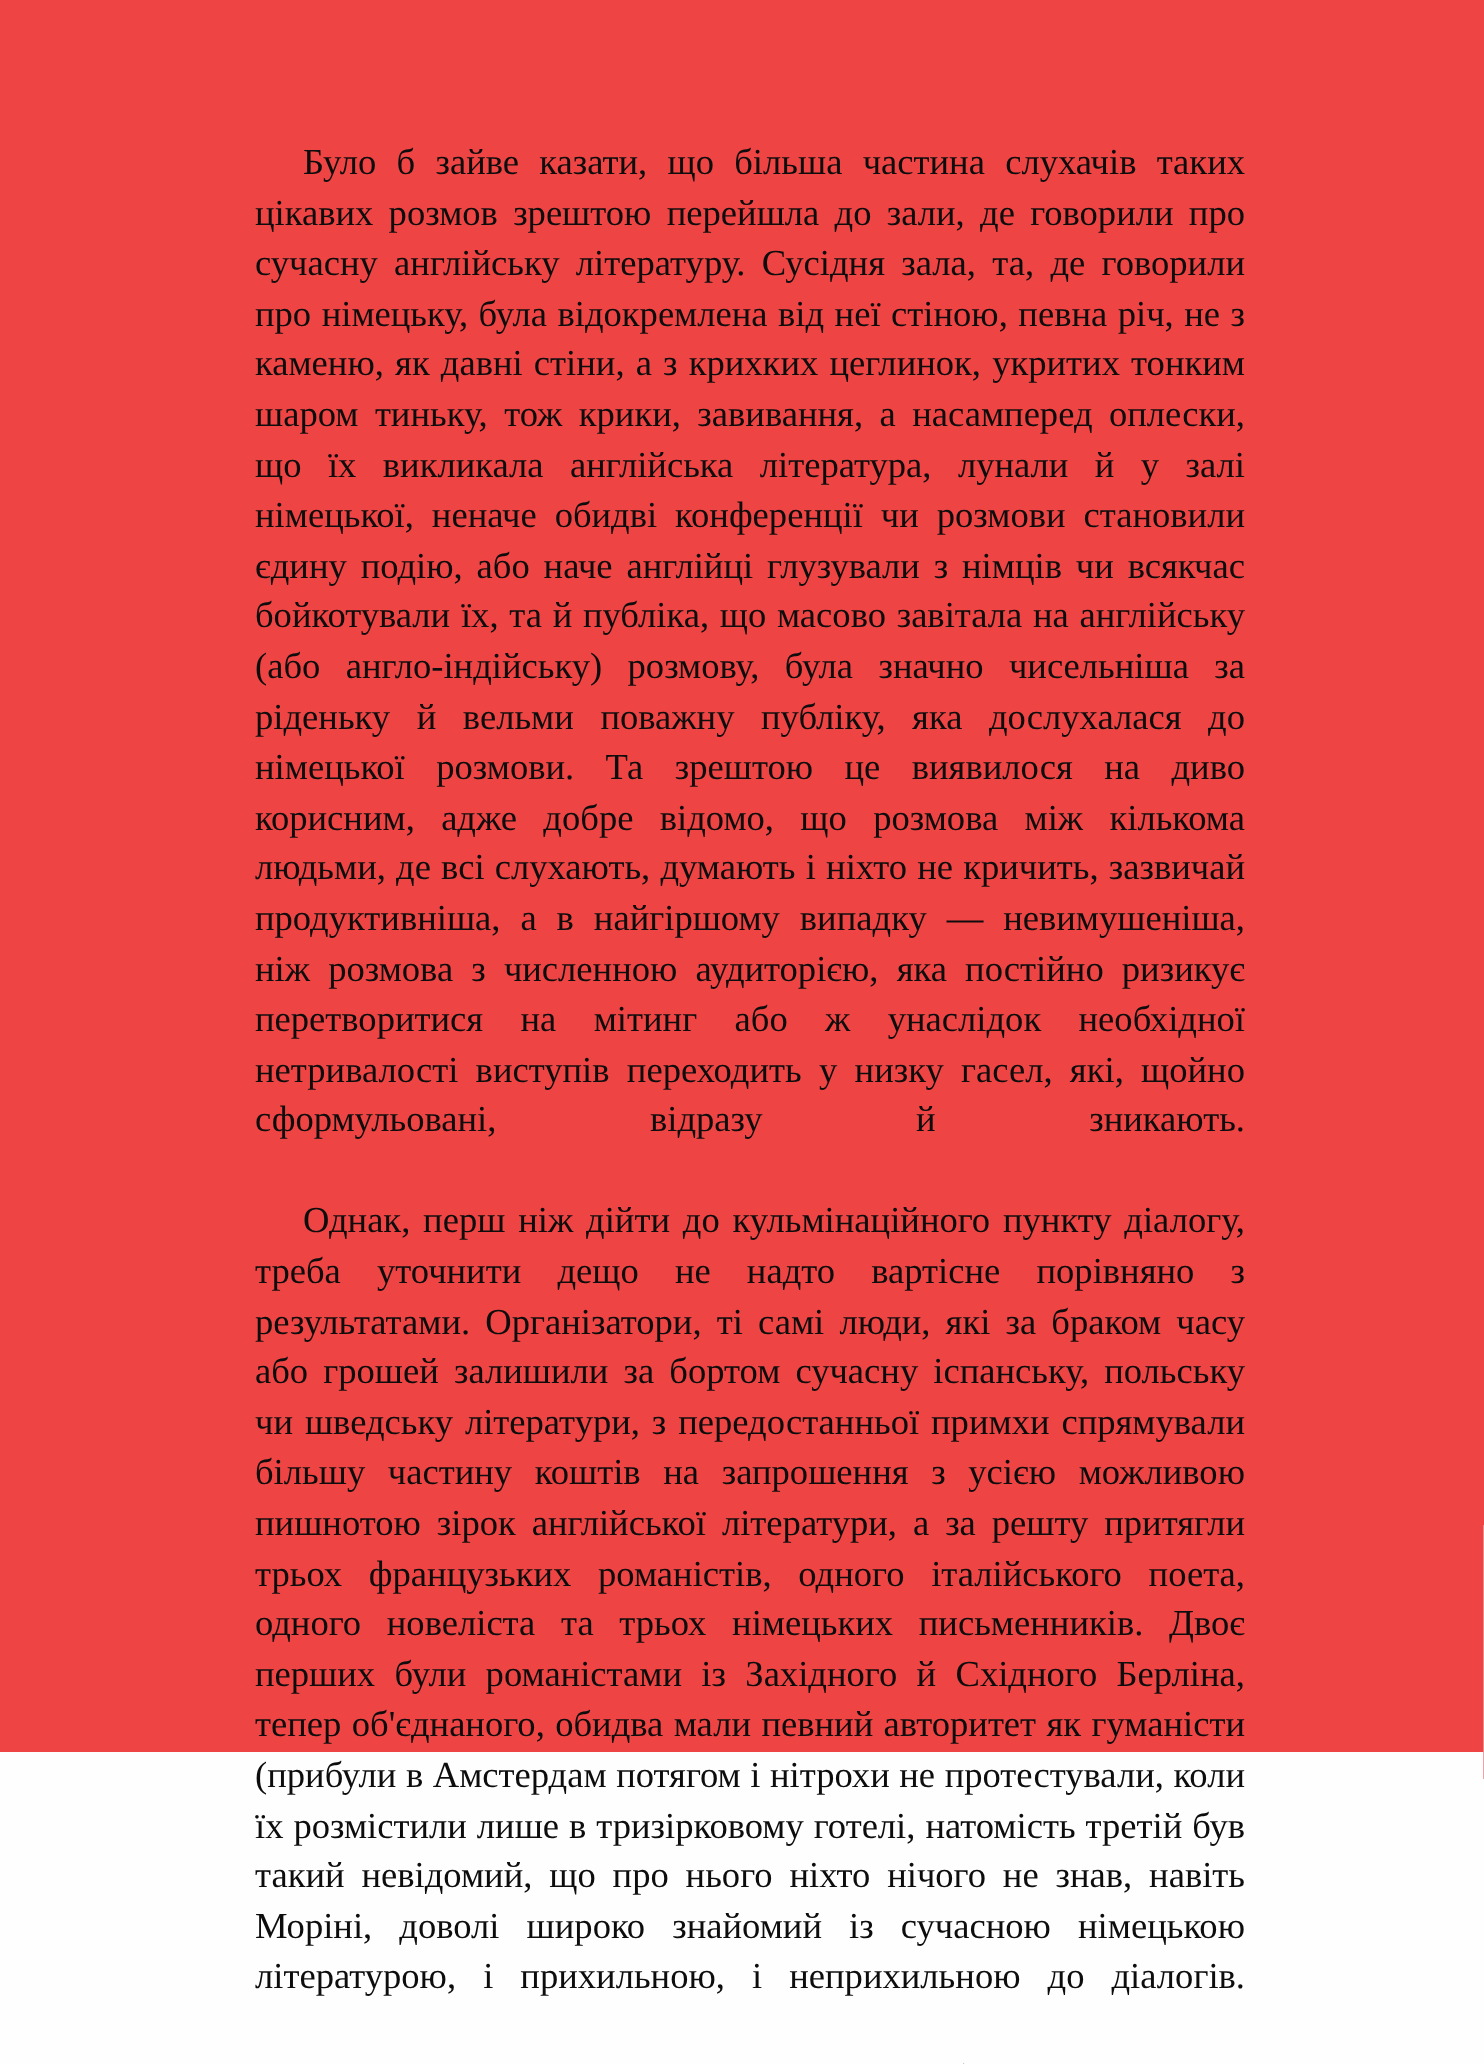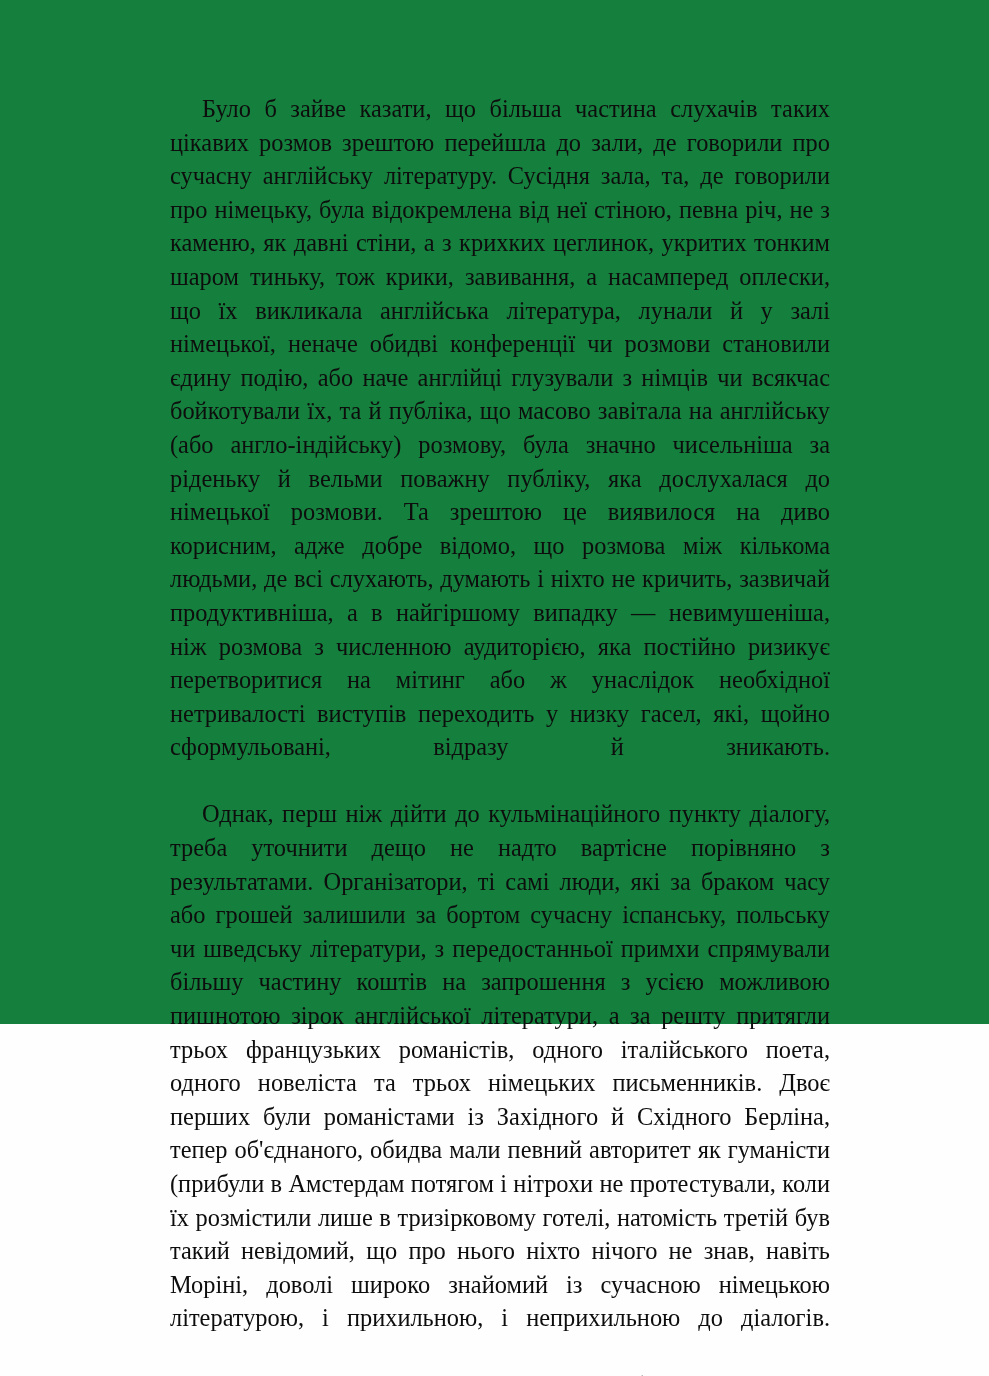--- a/index.html
+++ b/index.html
@@ -15,22 +15,22 @@
     color: #000000;
     overflow: hidden;
     position: relative;
   }
 
   .page {
     position: absolute;
     top: 0;
     left: 0;
     width: 989px;
-    height: 1024px;
-    background: #15803d;
+    height: 1168px;
+    background: #ef4444;
   }
 
   .text-column {
     position: absolute;
     left: 170px;
     top: 92px;
     width: 660px;
   }
 
   .para {

